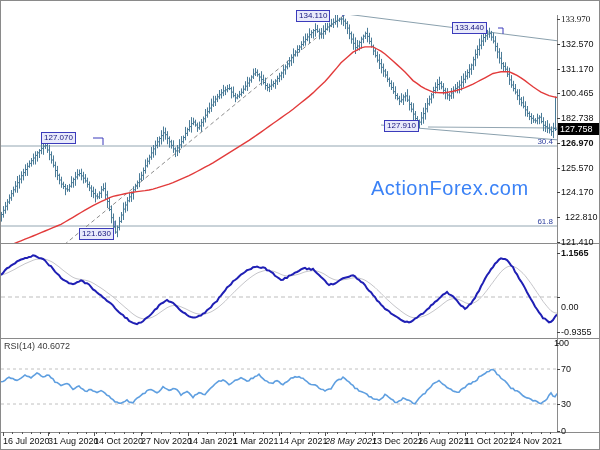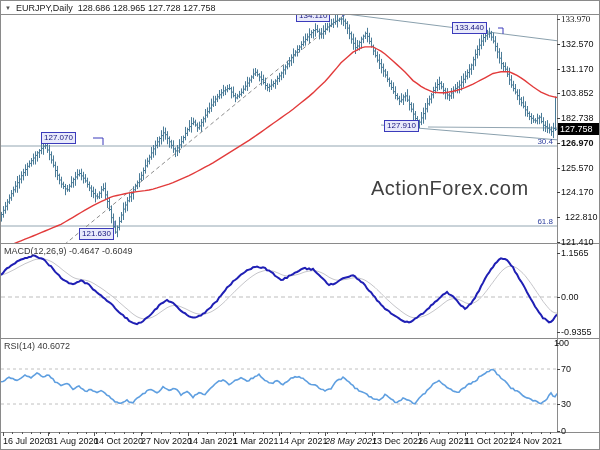--- a/index.html
+++ b/index.html
@@ -3,43 +3,38 @@
 <meta charset="utf-8">
 <style>
   html,body{margin:0;padding:0;background:#fff;}
   .stage{position:relative;width:600px;height:450px;background:#fff;overflow:hidden;
          font-family:"Liberation Sans",sans-serif;border:1px solid #8a8a8a;box-sizing:border-box;}
   .titlebar{position:absolute;left:0;top:0;width:600px;height:14px;background:#fff;
             border-bottom:1px solid #8a8a8a;box-sizing:border-box;display:flex;align-items:center;
             gap:5px;padding-left:4px;font-size:9px;color:#222;z-index:7;}
   .tri{font-size:6px;color:#555;line-height:6px;}
   .svghost{position:absolute;left:0;top:0;width:600px;height:450px;z-index:1;}
-  .watermark{position:absolute;left:370px;top:176px;font-size:20px;color:#404040;z-index:2;letter-spacing:0.5px;}
+  .watermark{position:absolute;left:370px;top:176px;font-size:20px;color:#3b82f6;z-index:2;letter-spacing:0.5px;}
   .tag{position:absolute;height:10px;line-height:10px;padding:0 2px;font-size:8px;
        border:1px solid #3b3bbb;background:#e9eafb;color:#15157e;z-index:5;white-space:nowrap;}
   .fib{position:absolute;width:17px;text-align:right;font-size:8px;color:#2c3e9e;z-index:5;}
   .cur{position:absolute;left:557px;width:42px;height:12px;background:#000;color:#fff;
        font-size:9px;line-height:12px;padding-left:2px;z-index:6;}
   .axlab{position:absolute;left:560px;font-size:9px;color:#111;white-space:nowrap;z-index:4;}
   .tick{position:absolute;left:556px;width:3px;height:1px;background:#444;z-index:4;}
   .datelab{position:absolute;top:435px;font-size:9px;color:#111;white-space:nowrap;z-index:4;}
   .xtick{position:absolute;top:431px;width:1px;background:#555;z-index:4;}
   .paneltitle{position:absolute;font-size:9px;color:#3a3a3a;z-index:4;white-space:nowrap;}
   .sep{position:absolute;left:0;width:600px;height:1px;background:#8a8a8a;z-index:3;}
   .vax{position:absolute;left:556px;top:14px;width:1px;height:417px;background:#8a8a8a;z-index:3;}
 </style>
 </head>
 <body>
 
 <div class="stage" id="stage">
-  <div class="titlebar">
-    <span class="tri">▼</span>
-    <span>EURJPY,Daily</span>
-    <span>128.686 128.965 127.728 127.758</span>
-  </div>
 
   <div class="svghost" id="svghost"><svg width="600" height="450" xmlns="http://www.w3.org/2000/svg">
         <defs>
           <clipPath id="cpM">
             <rect x="0" y="14" width="556" height="228"></rect>
           </clipPath>
           <clipPath id="cpA">
             <rect x="0" y="243" width="556" height="94"></rect>
           </clipPath>
           <clipPath id="cpR">
@@ -75,50 +70,49 @@
   <div class="tag" style="left:295px;top:9px">134.110</div>
   <div class="tag" style="left:451px;top:21px">133.440</div>
   <div class="tag" style="left:40px;top:131px">127.070</div>
   <div class="tag" style="left:78px;top:227px">121.630</div>
   <div class="tag" style="left:383px;top:119px">127.910</div>
   <div class="fib" style="left:535px;top:136px">30.4</div>
   <div class="fib" style="left:535px;top:216px">61.8</div>
 
   <div class="cur" style="top:122px">127.758</div>
 
-  <div class="paneltitle" style="left:3px;top:245px">MACD(12,26,9) -0.4647 -0.6049</div>
   <div class="paneltitle" style="left:3px;top:340px">RSI(14) 40.6072</div>
 
   <div class="sep" style="top:242px"></div>
   <div class="sep" style="top:337px"></div>
   <div class="sep" style="top:431px"></div>
   <div class="vax"></div>
 <div class="axlab" style="left: 560px; top: 13px; font-family: Liberation Serif, serif;">133.970</div>
     <div class="tick" style="left: 556px; top: 18px;"></div>
     <div class="axlab" style="left: 560px; top: 37.8px;">132.570</div>
     <div class="tick" style="left: 556px; top: 43px;"></div>
     <div class="axlab" style="left: 560px; top: 62.6px;">131.170</div>
     <div class="tick" style="left: 556px; top: 68px;"></div>
-    <div class="axlab" style="left: 560px; top: 87.3px;">103.852</div>
+    <div class="axlab" style="left: 560px; top: 87.3px;">100.465</div>
     <div class="tick" style="left: 556px; top: 92px;"></div>
     <div class="axlab" style="left: 560px; top: 112.1px;">182.738</div>
     <div class="tick" style="left: 556px; top: 117px;"></div>
     <div class="axlab" style="left: 560px; top: 136.9px; font-weight: bold;">126.970</div>
     <div class="tick" style="left: 556px; top: 142px;"></div>
     <div class="axlab" style="left: 560px; top: 161.7px;">125.570</div>
     <div class="tick" style="left: 556px; top: 167px;"></div>
     <div class="axlab" style="left: 560px; top: 186.4px;">124.170</div>
     <div class="tick" style="left: 556px; top: 191px;"></div>
     <div class="axlab" style="left: 564px; top: 211.2px;">122.810</div>
     <div class="tick" style="left: 556px; top: 216px;"></div>
     <div class="axlab" style="left: 560px; top: 236px;">121.410</div>
     <div class="tick" style="left: 556px; top: 241px;"></div>
-    <div class="axlab" style="left: 560px; top: 247px;">1.1565</div>
+    <div class="axlab" style="left: 560px; top: 247px; font-weight: bold;">1.1565</div>
     <div class="tick" style="left: 556px; top: 252px;"></div>
-    <div class="axlab" style="left: 560px; top: 291px;">0.00</div>
+    <div class="axlab" style="left: 560px; top: 301px;">0.00</div>
     <div class="tick" style="left: 556px; top: 296px;"></div>
     <div class="axlab" style="left: 560px; top: 326px;">-0.9355</div>
     <div class="tick" style="left: 556px; top: 331px;"></div>
     <div class="axlab" style="left: 553px; top: 337px;">100</div>
     <div class="tick" style="left: 556px; top: 342px;"></div>
     <div class="axlab" style="left: 560px; top: 363px;">70</div>
     <div class="tick" style="left: 556px; top: 368px;"></div>
     <div class="axlab" style="left: 560px; top: 398px;">30</div>
     <div class="tick" style="left: 556px; top: 403px;"></div>
     <div class="axlab" style="left: 560px; top: 425px;">0</div>

